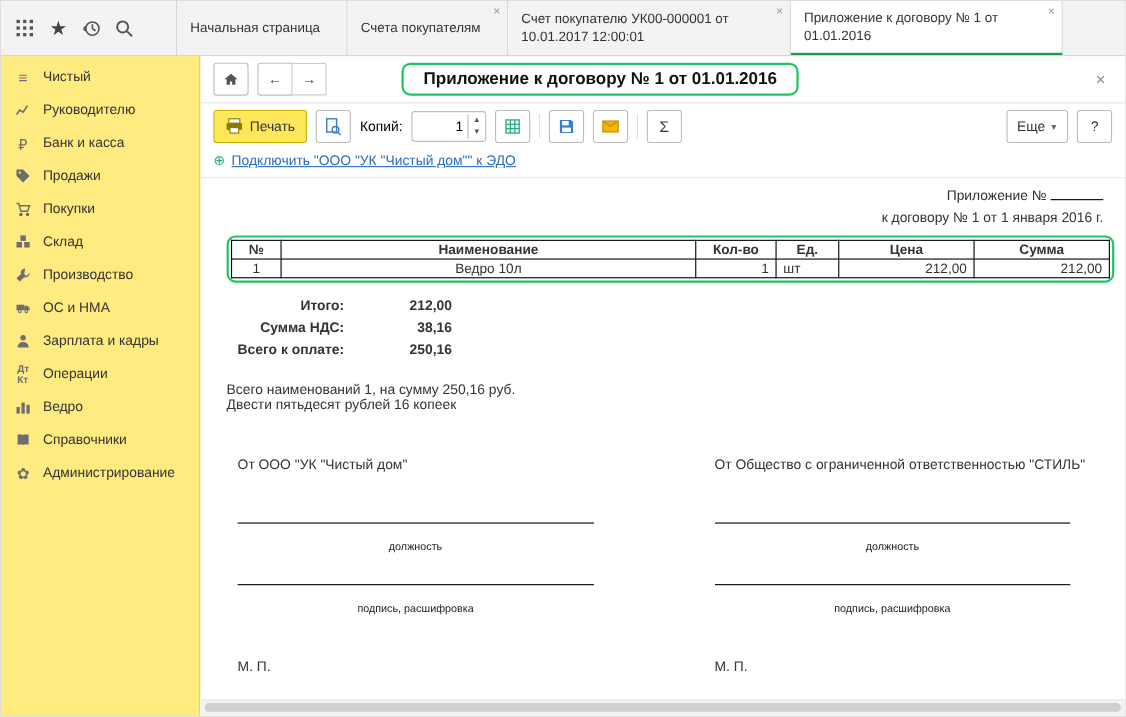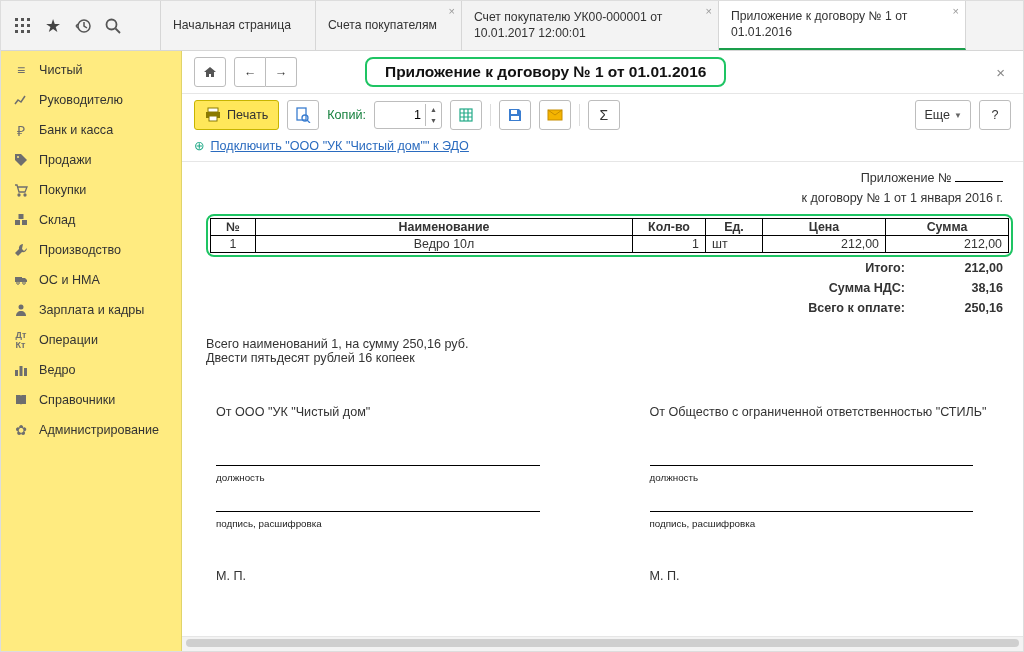--- a/index.html
+++ b/index.html
@@ -17,21 +17,21 @@
   .side-item{display:flex;align-items:center;gap:10px;padding:7px 12px;color:#333;cursor:pointer}
   .side-icon{width:16px;height:16px;display:flex;align-items:center;justify-content:center;color:#6e6e6e;font-size:14px}
   .main{flex:1;display:flex;flex-direction:column;min-width:0}
   .crumb{display:flex;align-items:center;gap:8px;padding:6px 12px;border-bottom:1px solid #e6e6e6}
   .sq-btn{border:1px solid #bdbdbd;background:#fff;border-radius:3px;height:28px;min-width:30px;display:flex;align-items:center;justify-content:center;cursor:pointer}
   .title-chip{border:2.5px solid #1ec463;border-radius:8px;padding:4px 18px;margin-left:60px;font-weight:bold;font-size:15.5px;color:#111}
   .crumb-spacer{flex:1}
   .crumb-close{color:#888;font-size:15px;cursor:pointer;padding:0 6px}
   .toolbar{display:flex;align-items:center;gap:8px;padding:6px 12px}
   .print-btn{border:1px solid #c7b400;background:#ffe75a;border-radius:3px;height:28px;display:flex;align-items:center;gap:6px;padding:0 10px;cursor:pointer}
-  .lbl{color:#15803d}
+  .lbl{color:#000000}
   .copies{display:flex;align-items:center;border:1px solid #bdbdbd;border-radius:3px;height:26px;overflow:hidden}
   .copies input{border:none;width:42px;text-align:right;padding:0 4px;font:inherit;outline:none}
   .copies .spin{display:flex;flex-direction:column;border-left:1px solid #bdbdbd}
   .copies .spin span{font-size:7px;line-height:1;padding:2px 4px;color:#555;cursor:pointer}
   .toolbar-spacer{flex:1}
   .more-btn{border:1px solid #bdbdbd;background:#fff;border-radius:3px;height:28px;display:flex;align-items:center;gap:4px;padding:0 8px;cursor:pointer}
   .edo{padding:2px 12px 8px 12px;display:flex;align-items:center;gap:6px;border-bottom:1px solid #e6e6e6}
   .edo a{color:#2a6bbf;text-decoration:underline}
   .doc-wrap{flex:1;overflow:auto;padding:6px 10px 10px 24px}
   .doc{background:#fff}
@@ -40,28 +40,28 @@
   .tbl-wrap{border:2.5px solid #1ec463;border-radius:8px;padding:2px;margin-top:6px}
   table.items{width:100%;border-collapse:collapse;font-size:12.4px}
   table.items th,table.items td{border:1px solid #000;padding:1px 6px}
   table.items th{font-weight:bold;text-align:center}
   .n{ text-align:center;width:32px}
   .name{text-align:center}
   .q{text-align:right;width:60px}
   .u{text-align:left;width:44px}
   .p{text-align:right;width:110px}
   .s{text-align:right;width:110px}
-  .totals{display:flex;justify-content:flex-end}
+  .totals{margin-top:10px;display:flex;justify-content:flex-start}
   .totals table{font-weight:bold}
   .totals td{padding:2px 8px;text-align:right}
   .summary{margin-top:18px}
   .sign{display:flex;gap:80px;margin-top:40px;padding:0 10px}
   .sign-col{flex:1}
   .sig-line{border-bottom:1px solid #000;margin-top:28px;margin-right:30px}
-  .sig-cap{font-size:9.8px;margin-right:30px;margin-top:6px;color:#222}
+  .sig-cap{font-size:9.8px;text-align:center;margin-right:30px;margin-top:16px;color:#222}
   .mp{margin-top:40px}
   .hscroll{height:14px;border-top:1px solid #e6e6e6;background:#f3f3f3;position:relative}
   .hscroll .thumb{position:absolute;left:4px;right:4px;top:2px;height:8px;background:#cfcfcf;border-radius:4px}
   svg{display:block}
 </style>
 </head>
 <body>
 
 <div class="app">
   <div class="topbar">

